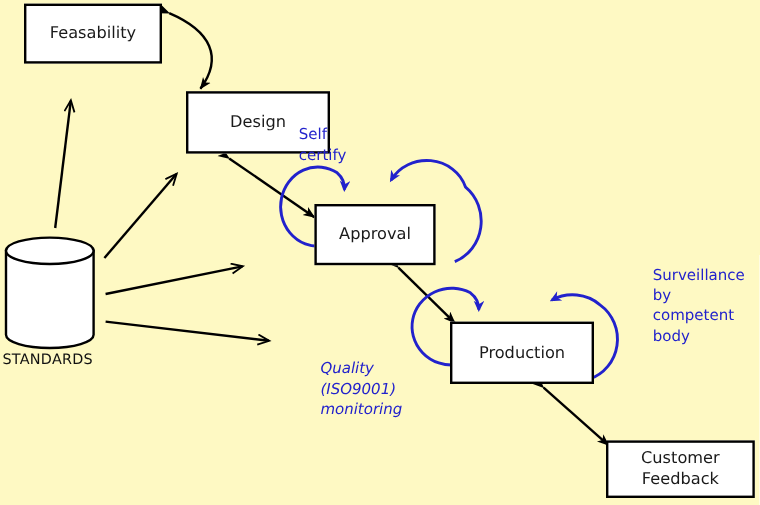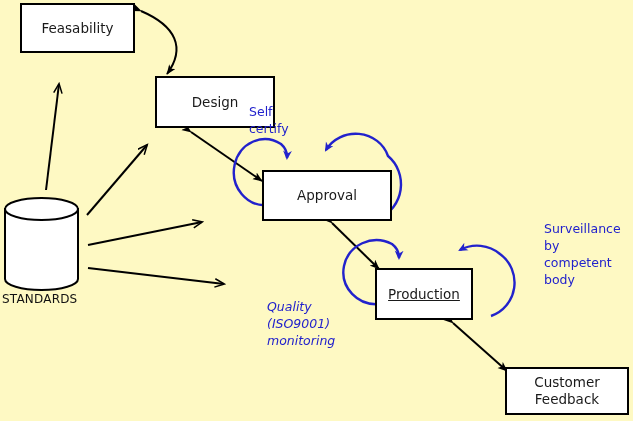--- a/index.html
+++ b/index.html
@@ -131,25 +131,25 @@
   </svg>
 
   <div class="node-box" style="left:20px; top:3px; width:115px; height:50px;">
     <span>Feasability</span>
   </div>
 
   <div class="node-box" style="left:115px; top:76px; width:120px; height:52px;margin-left:40px;">
     <span>Design</span>
   </div>
 
-  <div class="node-box" style="left:262px; top:170px; width:130px; height:51px;">
+  <div class="node-box" style="left:262px; top:170px; width:101px; height:51px;">
     <span>Approval</span>
   </div>
 
-  <div class="node-box" style="left:375px; top:268px; width:98px; height:52px;text-decoration:underline;">
+  <div class="node-box" style="left:375px; top:268px; width:120px; height:52px;">
     <span>Production</span>
   </div>
 
   <div class="node-box" style="left:505px; top:367px; width:124px; height:48px;">
     <span style="white-space:pre-line;">Customer
 Feedback</span>
   </div>
 
   <div class="store-label cyl-label-wrap" style="left:2px; top:292px;text-align:center;">
     <span>STANDARDS</span>

